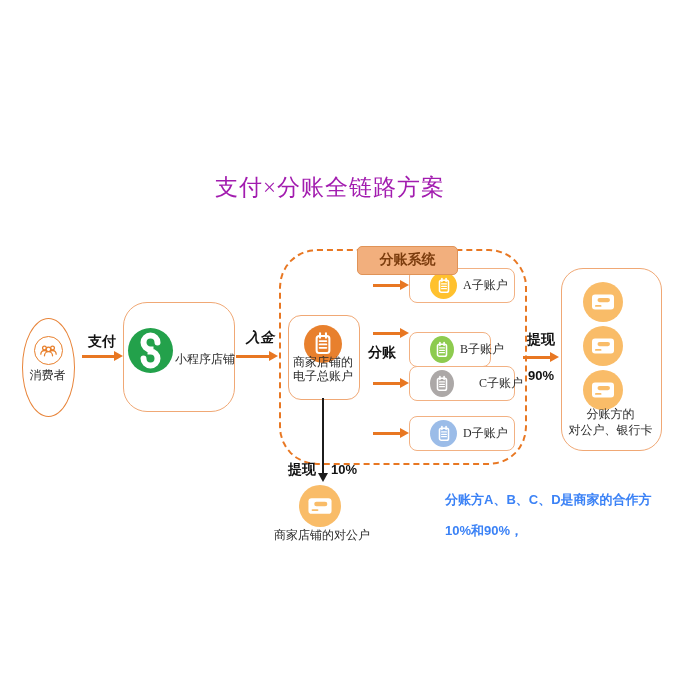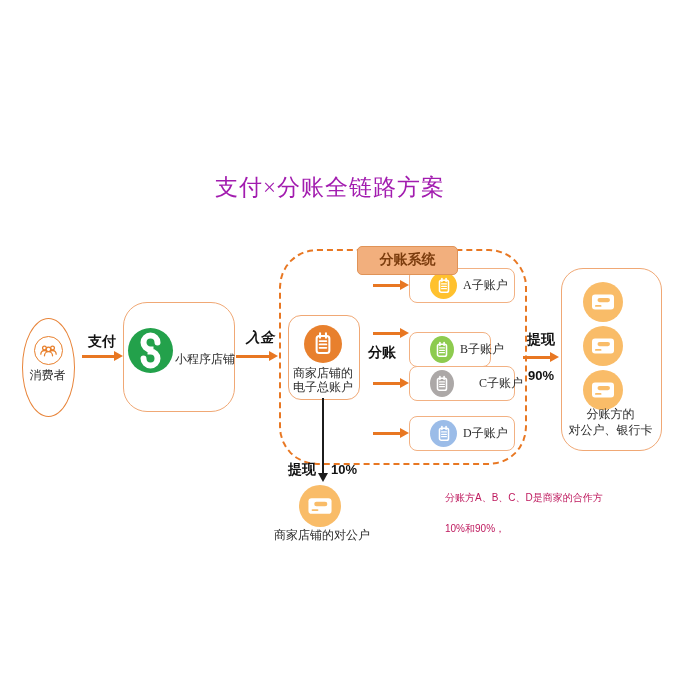--- a/index.html
+++ b/index.html
@@ -5,21 +5,21 @@
   html,body{margin:0;padding:0;background:#fff;}
   .canvas{position:relative;width:700px;height:700px;background:#ffffff;overflow:hidden;
           font-family:"Liberation Serif","DejaVu Serif",serif;color:#222;}
   .abs{position:absolute;}
 
   
   .title{font-size:23px;letter-spacing:1px;color:#a21caf;white-space:nowrap;}
   .node-label{font-size:12px;color:#2b2b2b;text-align:center;line-height:14px;white-space:nowrap;}
   .action-label{font-size:14px;font-weight:bold;color:#111;white-space:nowrap;}
   .pct-label{font-family:"Liberation Sans","DejaVu Sans",sans-serif;font-size:13px;font-weight:bold;color:#111;}
-  .note{font-family:"Liberation Sans","DejaVu Sans",sans-serif;font-size:10px;color:#be185d;white-space:nowrap;}
+  .note{font-family:"Liberation Sans","DejaVu Sans",sans-serif;font-size:13px;color:#3b82f6;white-space:nowrap;font-weight:bold;}
 
   
   .oval{border:1.5px solid #E8853B;border-radius:50%;background:#fff;}
   .soft-box{border:1.5px solid #F0A875;border-radius:24px;background:#fff;}
   .dash-box{border:2px dashed #E87722;border-radius:38px;background:transparent;z-index:1;}
   .badge{background:#F2AF7D;border:1px solid #E09357;border-radius:5px;z-index:3;
          font-size:14px;font-weight:bold;color:#7C3D0E;text-align:center;line-height:26px;}
   .circle{border-radius:50%;display:flex;align-items:center;justify-content:center;}
   .sub-box{border:1.3px solid #F2B183;border-radius:8px;background:#fff;z-index:2;
            display:flex;align-items:center;gap:6px;padding-left:20px;box-sizing:border-box;}
@@ -77,21 +77,21 @@
   <div class="abs circle" style="left: 304px; top: 325px; width: 38px; height: 38px; z-index: 3; background-color: rgb(232, 128, 45);">
     <svg width="34" height="34" viewBox="0 0 40 40" fill="none" stroke="#ffffff" stroke-linecap="round">
       <rect x="12.5" y="10.5" width="15" height="20" rx="3" stroke-width="2.4"></rect>
       <line x1="16.5" y1="7.5" x2="16.5" y2="12.5" stroke-width="2.4"></line>
         <line x1="23.5" y1="7.5" x2="23.5" y2="12.5" stroke-width="2.4"></line>
       <line x1="16" y1="16.5" x2="24" y2="16.5" stroke-width="2"></line>
         <line x1="16" y1="20.5" x2="24" y2="20.5" stroke-width="2"></line>
         <line x1="16" y1="24.5" x2="24" y2="24.5" stroke-width="2"></line>
     </svg>
   </div>
-  <div class="abs node-label" style="left:288px;top:366px;width:70px;z-index:3;">
+  <div class="abs node-label" style="left:288px;top:356px;width:70px;z-index:3;font-family:Liberation Mono, monospace;">
     <div>商家店铺的</div>
     <div>电子总账户</div>
   </div>
 
   <div class="abs action-label" style="left:368px;top:344px;z-index:2;">分账</div>
   <div class="h-arrow" style="left:373px;top:284px;width:27px;"></div>
   <div class="h-arrow" style="left:373px;top:332px;width:27px;"></div>
   <div class="h-arrow" style="left:373px;top:382px;width:27px;"></div>
   <div class="h-arrow" style="left:373px;top:432px;width:27px;"></div>
 

